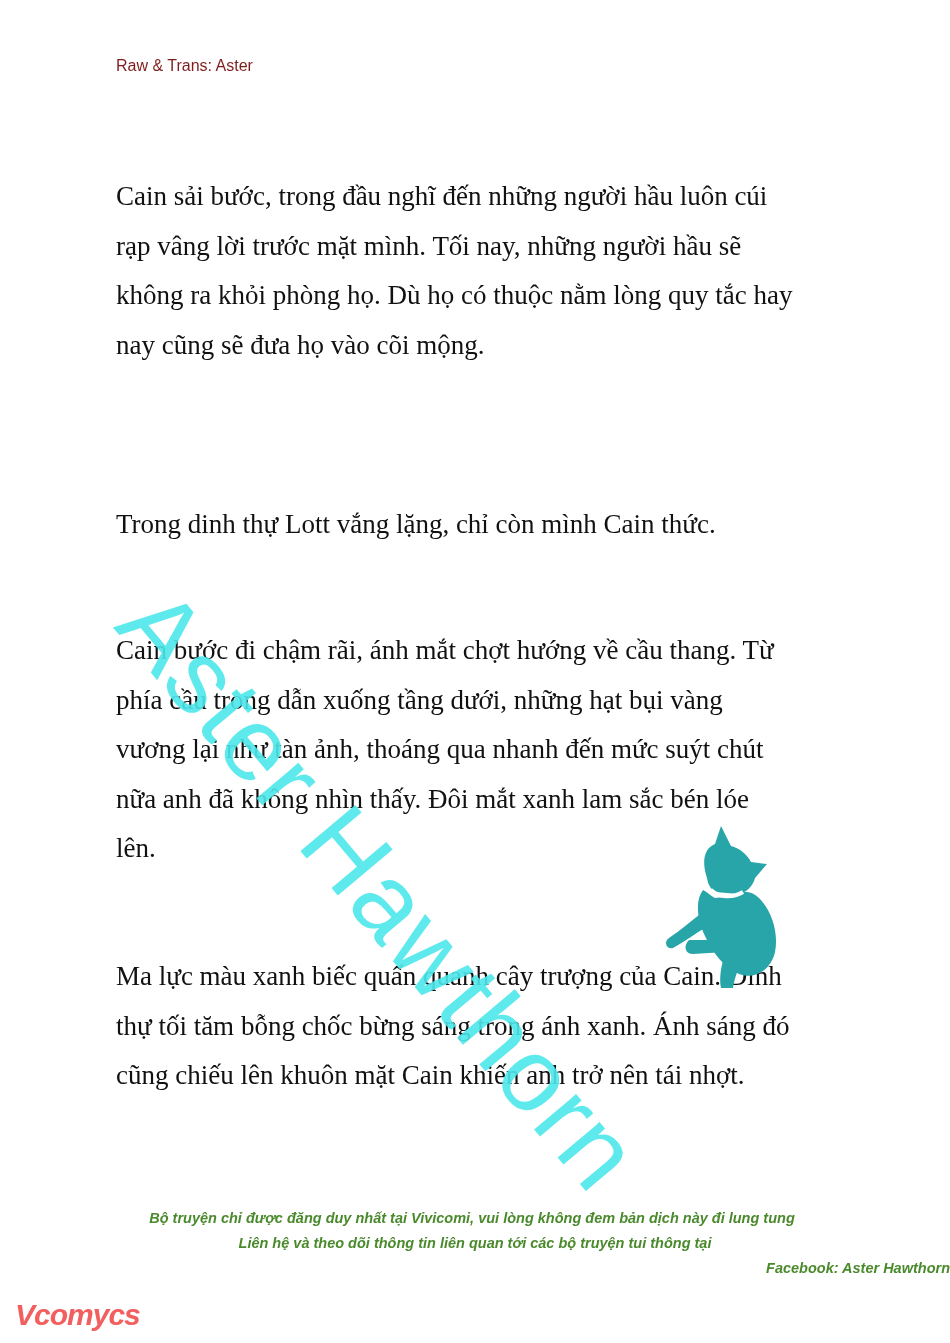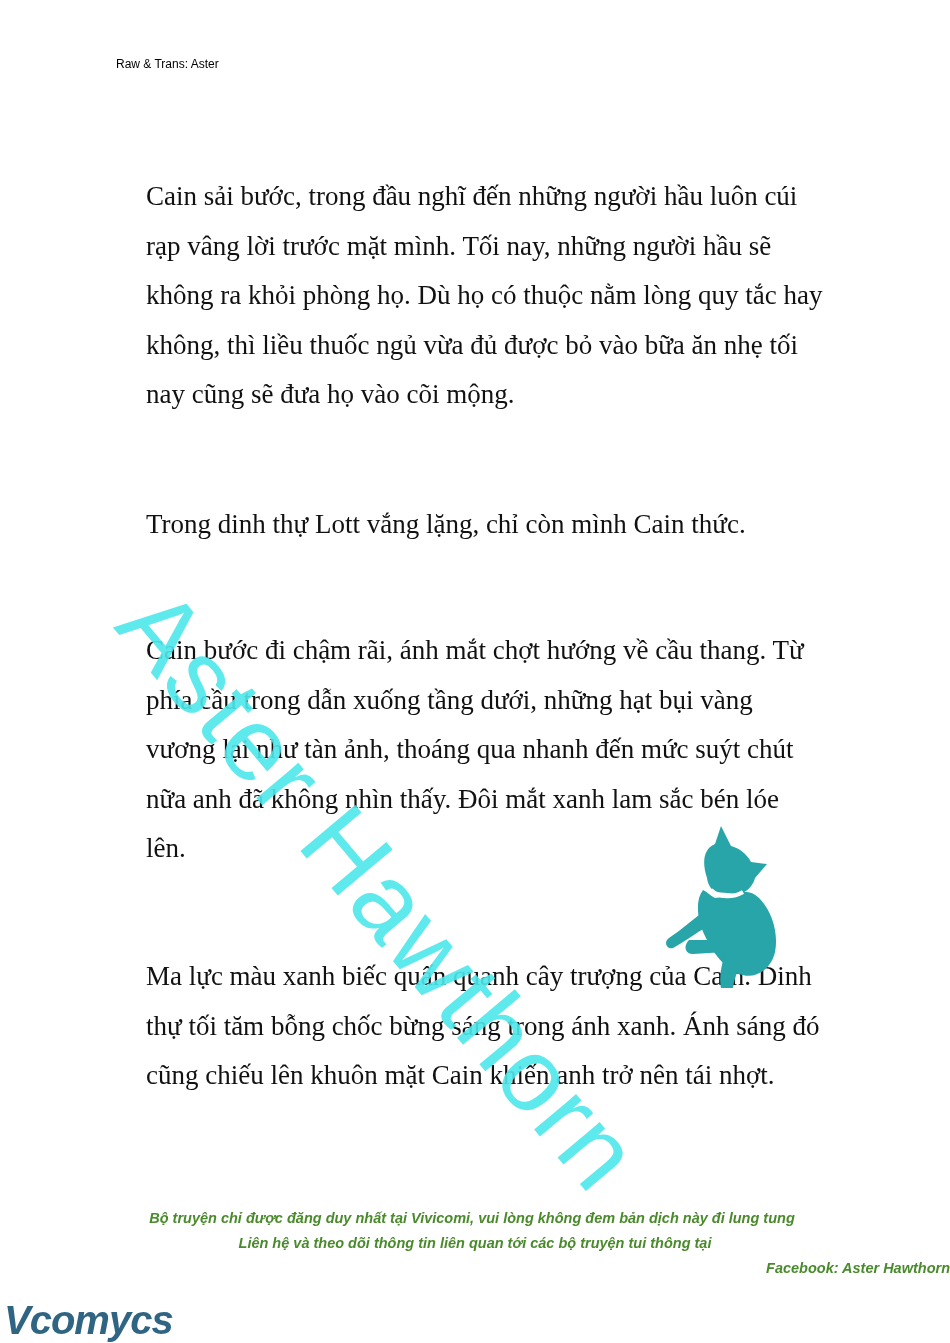--- a/index.html
+++ b/index.html
@@ -13,33 +13,33 @@
       position: relative;
       overflow: hidden;
       font-family: "Liberation Serif", serif;
       color: #111111;
     }
     .header {
       position: absolute;
       left: 116px;
       top: 57px;
       font-family: "Liberation Sans", sans-serif;
-      font-size: 12px;
-      color: #000000;
+      font-size: 16px;
+      color: #7f1d1d;
     }
     .para {
       position: absolute;
       left: 116px;
       width: 740px;
       font-size: 27px;
       line-height: 49.5px;
       margin: 0;
       white-space: nowrap;
     }
-    .para .line { display: block; margin-left: 30px; }
+    .para .line { display: block; }
     #p1 { top: 172px; }
     #p2 { top: 500px; }
     #p3 { top: 626px; }
     #p4 { top: 952px; }
 
     .watermark {
       position: absolute;
       left: 140px;
       top: 545px;
       font-family: "Liberation Sans", sans-serif;
@@ -72,41 +72,40 @@
       font-weight: bold;
       font-size: 14.5px;
       color: #4a8a2c;
     }
     #f1 { top: 1210px; left: -3px; }
     #f2 { top: 1235px; }
     #f3 { top: 1260px; text-align: right; }
 
     .logo {
       position: absolute;
-      left: 4px;
+      left: 15px;
       top: 1298px;
       font-family: "Liberation Sans", sans-serif;
       font-style: italic;
       font-weight: bold;
-      font-size: 40px;
-      color: #0c4a6e;
+      font-size: 30px;
+      color: #ef4444;
       letter-spacing: -1px;
       opacity: 0.85;
     }
   </style>
 </head>
 <body>
 
 <div class="header">Raw &amp; Trans: Aster</div>
 
 <div class="para" id="p1">
   <span class="line">Cain sải bước, trong đầu nghĩ đến những người hầu luôn cúi</span>
   <span class="line">rạp vâng lời trước mặt mình. Tối nay, những người hầu sẽ</span>
   <span class="line">không ra khỏi phòng họ. Dù họ có thuộc nằm lòng quy tắc hay</span>
-  <span class="line">không, thì liều thuốc ngủ vừa đủ được bỏ vào bữa ăn nhẹ tối</span>
   <span class="line">nay cũng sẽ đưa họ vào cõi mộng.</span>
 </div>
 
 <div class="para" id="p2">
   <span class="line">Trong dinh thự Lott vắng lặng, chỉ còn mình Cain thức.</span>
 </div>
 
 <div class="para" id="p3">
   <span class="line">Cain bước đi chậm rãi, ánh mắt chợt hướng về cầu thang. Từ</span>
   <span class="line">phía cầu trong dẫn xuống tầng dưới, những hạt bụi vàng</span>

